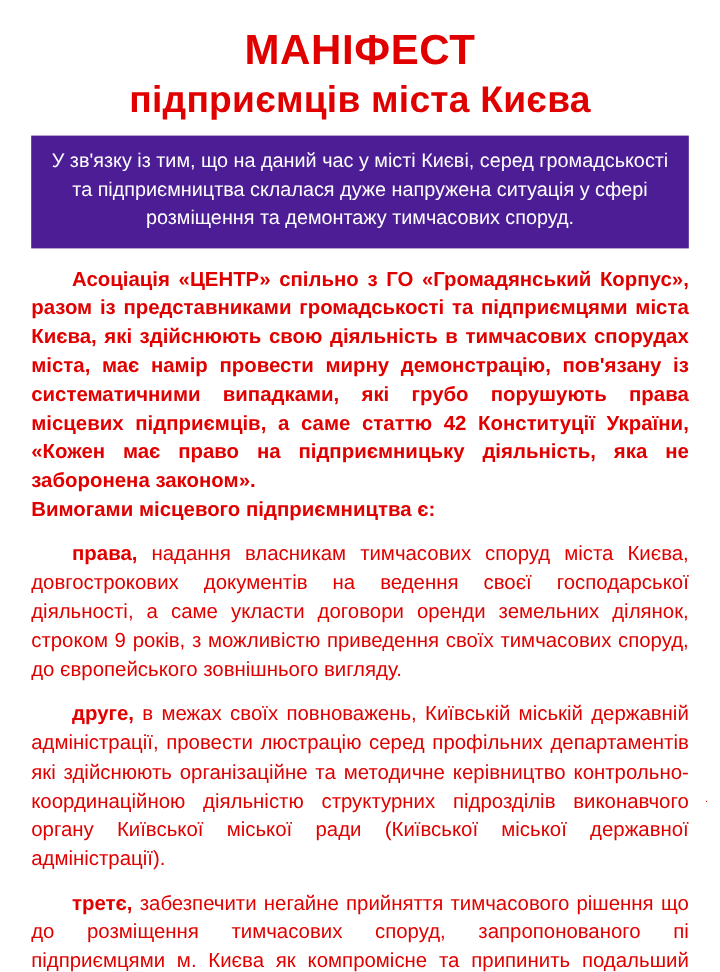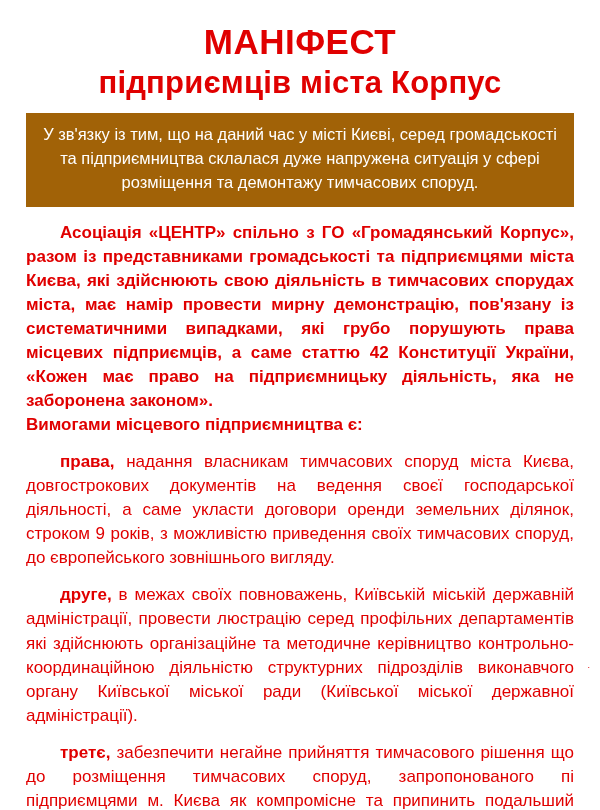--- a/index.html
+++ b/index.html
@@ -34,21 +34,21 @@
   }
   .title-line2 {
     font-size: 31px;
     font-weight: bold;
     color: #e00000;
     letter-spacing: 0.2px;
     line-height: 1.15;
     margin-top: 4px;
   }
   .banner {
-    background: #a16207;
+    background: #4c1d95;
     color: #ffffff;
     padding: 10px 14px 12px 14px;
     text-align: center;
     font-size: 16.5px;
     line-height: 1.45;
     font-weight: normal;
     margin-top: 12px;
     margin-bottom: 14px;
   }
   .banner p {
@@ -88,21 +88,21 @@
     color: #e00000;
   }
 </style>
 </head>
 <body>
 
 <div class="page">
 
   <div class="title-block">
     <div class="title-line1">МАНІФЕСТ</div>
-    <div class="title-line2">підприємців міста Корпус</div>
+    <div class="title-line2">підприємців міста Києва</div>
   </div>
 
   <div class="banner">
     <p>У зв'язку із тим, що на даний час у місті Києві, серед громадськості та підприємництва склалася дуже напружена ситуація у сфері розміщення та демонтажу тимчасових споруд.</p>
   </div>
 
   <div class="body-text">
 
     <p class="para indent lead-bold">Асоціація «ЦЕНТР» спільно з ГО «Громадянський Корпус», разом із представниками громадськості та підприємцями міста Києва, які здійснюють свою діяльність в тимчасових спорудах міста, має намір провести мирну демонстрацію, пов'язану із систематичними випадками, які грубо порушують права місцевих підприємців, а саме статтю 42 Конституції України, «Кожен має право на підприємницьку діяльність, яка не заборонена законом».</p>
 

